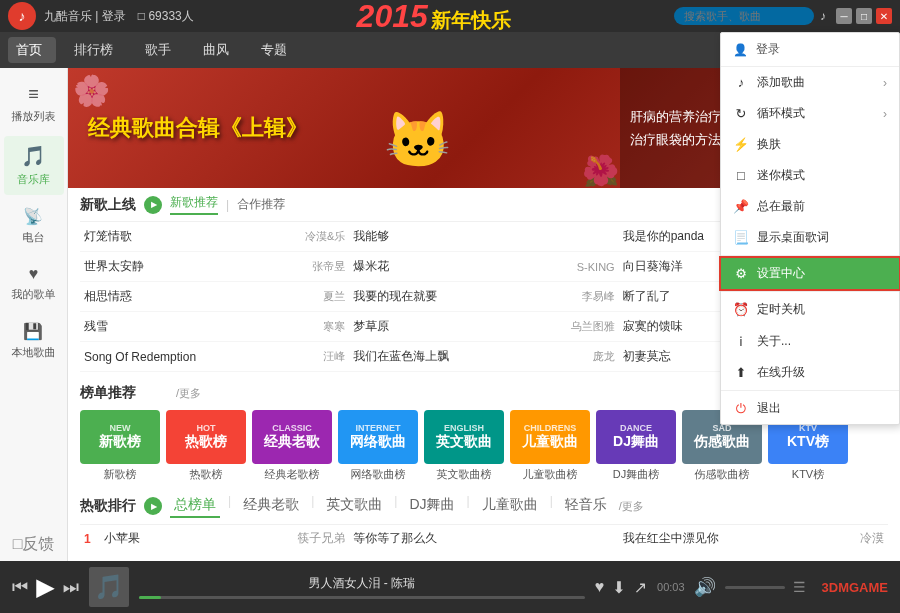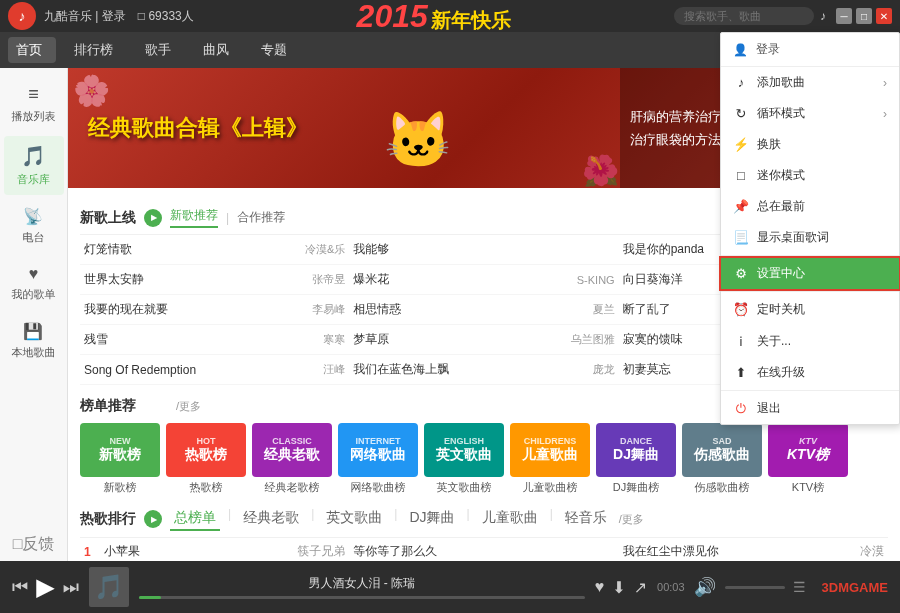--- a/index.html
+++ b/index.html
@@ -14,21 +14,21 @@
       padding: 0 8px;
       color: #ccc;
       font-size: 12px;
       position: relative;
       z-index: 10;
     }
     #titlebar .logo { width: 28px; height: 28px; background: #e03c2d; border-radius: 50%; display: flex; align-items: center; justify-content: center; margin-right: 8px; }
     #titlebar .logo span { color: white; font-size: 14px; }
     #titlebar .title-text { color: #ccc; font-size: 12px; margin-right: 12px; }
     #titlebar .users { color: #ccc; font-size: 12px; margin-right: auto; }
-    #titlebar .search-box { background: #404040; border: none; border-radius: 12px; padding: 3px 10px; color: #ccc; width: 140px; font-size: 11px; }
+    #titlebar .search-box { background: #0369a1; border: none; border-radius: 12px; padding: 3px 10px; color: #ccc; width: 140px; font-size: 11px; }
     #titlebar .win-controls { display: flex; gap: 4px; margin-left: 10px; }
     #titlebar .win-btn { width: 16px; height: 16px; border-radius: 2px; border: none; cursor: pointer; font-size: 10px; display: flex; align-items: center; justify-content: center; }
     #titlebar .win-btn.min { background: #888; color: white; }
     #titlebar .win-btn.max { background: #888; color: white; }
     #titlebar .win-btn.close { background: #e03c2d; color: white; }
     #titlebar .tray-icon { color: #ccc; margin-left: 6px; cursor: pointer; }
 
     
     #navbar {
       height: 36px;
@@ -105,21 +105,21 @@
       background: rgba(0,0,0,0.3);
       display: flex;
       flex-direction: column;
       align-items: flex-start;
       justify-content: center;
       padding: 10px;
     }
     #banner .banner-ad-text { color: #fff; font-size: 13px; line-height: 1.8; }
 
     
-    #new-songs { padding: 6px 12px; margin-top: 13px; }
+    #new-songs { padding: 6px 12px; }
     .section-header { display: flex; align-items: center; gap: 8px; margin-bottom: 6px; }
     .section-title { font-size: 14px; font-weight: bold; color: #333; }
     .play-btn { width: 18px; height: 18px; background: #4caf50; border-radius: 50%; display: inline-flex; align-items: center; justify-content: center; cursor: pointer; }
     .play-btn span { color: white; font-size: 8px; margin-left: 2px; }
     .tab-active { color: #4caf50; border-bottom: 2px solid #4caf50; padding-bottom: 2px; cursor: pointer; font-size: 12px; }
     .tab-inactive { color: #666; cursor: pointer; font-size: 12px; }
     .section-divider { color: #ccc; }
 
     .songs-grid {
       display: grid;
@@ -351,26 +351,26 @@
         <div class="song-cell">
           <span class="song-name">爆米花</span>
           <span class="artist-name">S-KING</span>
         </div>
         <div class="song-cell">
           <span class="song-name">向日葵海洋</span>
           <span class="artist-name"></span>
         </div>
 
         <div class="song-cell">
+          <span class="song-name">相思情惑</span>
+          <span class="artist-name">夏兰</span>
+        </div>
+        <div class="song-cell">
           <span class="song-name">我要的现在就要</span>
           <span class="artist-name">李易峰</span>
-        </div>
-        <div class="song-cell">
-          <span class="song-name">相思情惑</span>
-          <span class="artist-name">夏兰</span>
         </div>
         <div class="song-cell">
           <span class="song-name">断了乱了</span>
           <span class="artist-name"></span>
         </div>
 
         <div class="song-cell">
           <span class="song-name">残雪</span>
           <span class="artist-name">寒寒</span>
         </div>
@@ -454,21 +454,21 @@
       <div class="card-label">DJ舞曲榜</div>
     </div>
           <div class="chart-card">
       <div class="card-banner" style="background:#607d8b;">
         <div class="card-type">SAD</div>
         <div class="card-name">伤感歌曲</div>
       </div>
       <div class="card-label">伤感歌曲榜</div>
     </div>
           <div class="chart-card">
-      <div class="card-banner" style="background:#a21caf;font-style:italic;">
+      <div class="card-banner" style="background:#3b82f6;">
         <div class="card-type">KTV</div>
         <div class="card-name">KTV榜</div>
       </div>
       <div class="card-label">KTV榜</div>
     </div>
         </div>
     </div>
 
     <div id="hot-rankings">
       <div class="rankings-header">

